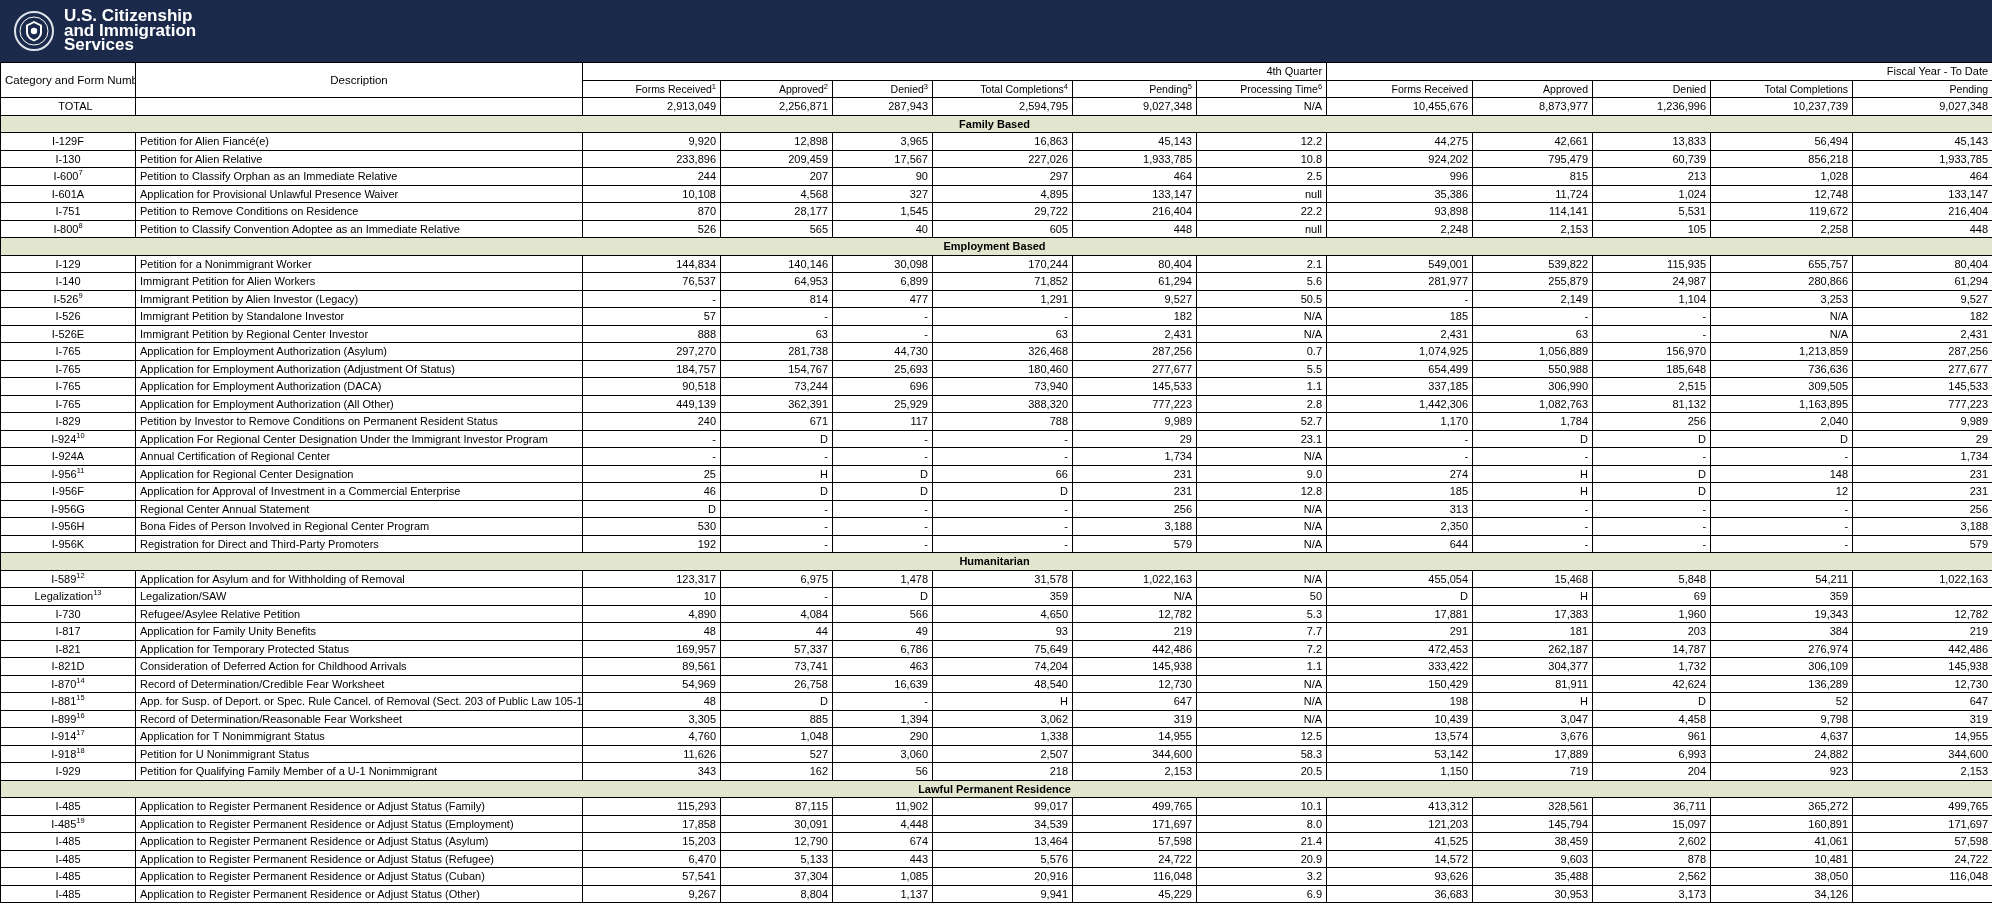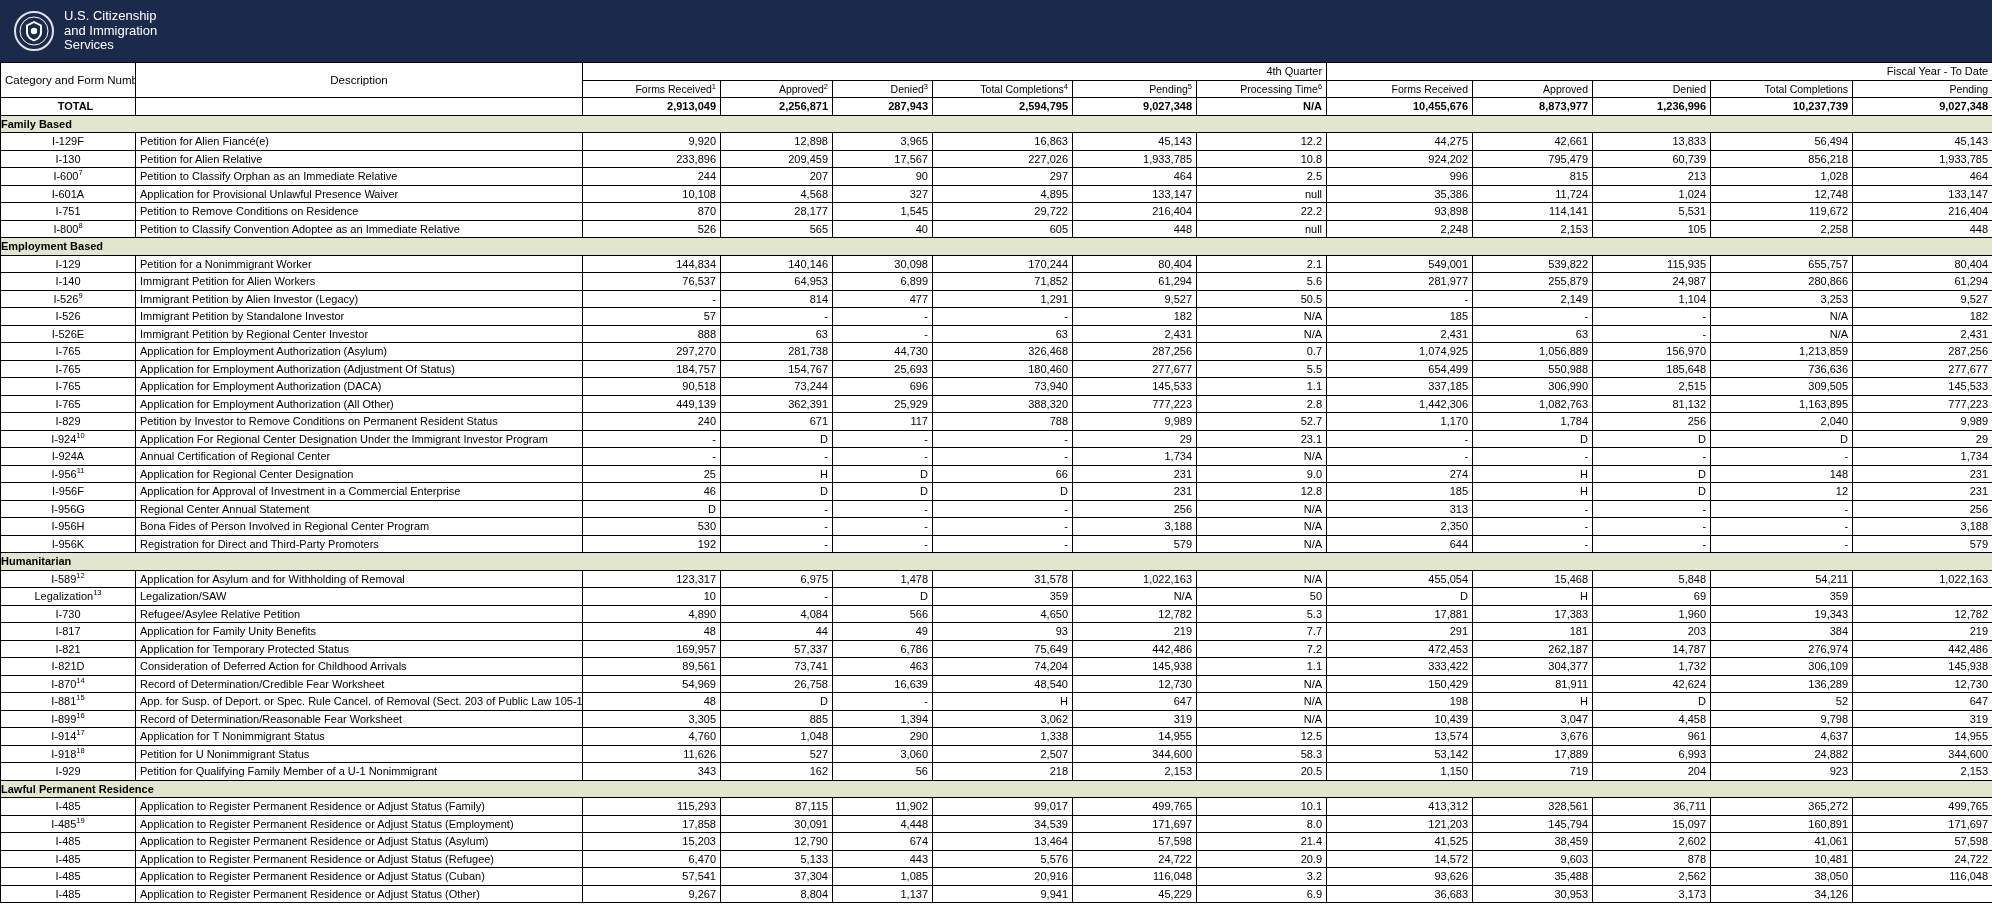--- a/index.html
+++ b/index.html
@@ -41,23 +41,23 @@
   .seal {
     width: 40px; height: 40px;
     border-radius: 50%;
     background: #1b2a4a;
     border: 2px solid #dfe3ea;
     display: flex; align-items: center; justify-content: center;
     box-sizing: border-box;
   }
   .seal svg { display:block; }
   .brand-text {
-    font-size: 13px;
+    font-size: 17px;
     line-height: 14.5px;
-    font-weight: normal;
+    font-weight: bold;
     color: #ffffff;
   }
 
   
   table.main {
     border-collapse: collapse;
     table-layout: fixed;
     width: 1992px;
     font-size: 11px;
     color: #000;
@@ -84,25 +84,25 @@
   }
   th.cat {
     text-align: center;
     font-weight: bold;
     font-size: 11.5px;
     vertical-align: middle;
   }
   td.form, th.formh { text-align: center; }
   td.desc { text-align: left; padding-left: 6px; margin-top: 15px; }
   td.num { text-align: right; padding-right: 6px; }
-  tr.total td { font-weight: bold; padding-left: 19px; }
+  tr.total td { font-weight: normal; padding-left: 19px; }
   tr.section td {
     background: #e3e6cf;
     font-weight: bold;
-    text-align: left;
+    text-align: center;
     padding-left: 0;
   }
   sup { font-size: 7.5px; vertical-align: super; line-height: 0; }
 
   
   col.c-form { width: 135px; }
   col.c-desc { width: 447px; }
   col.c-q1 { width: 138px; }
   col.c-q2 { width: 112px; }
   col.c-q3 { width: 100px; }

